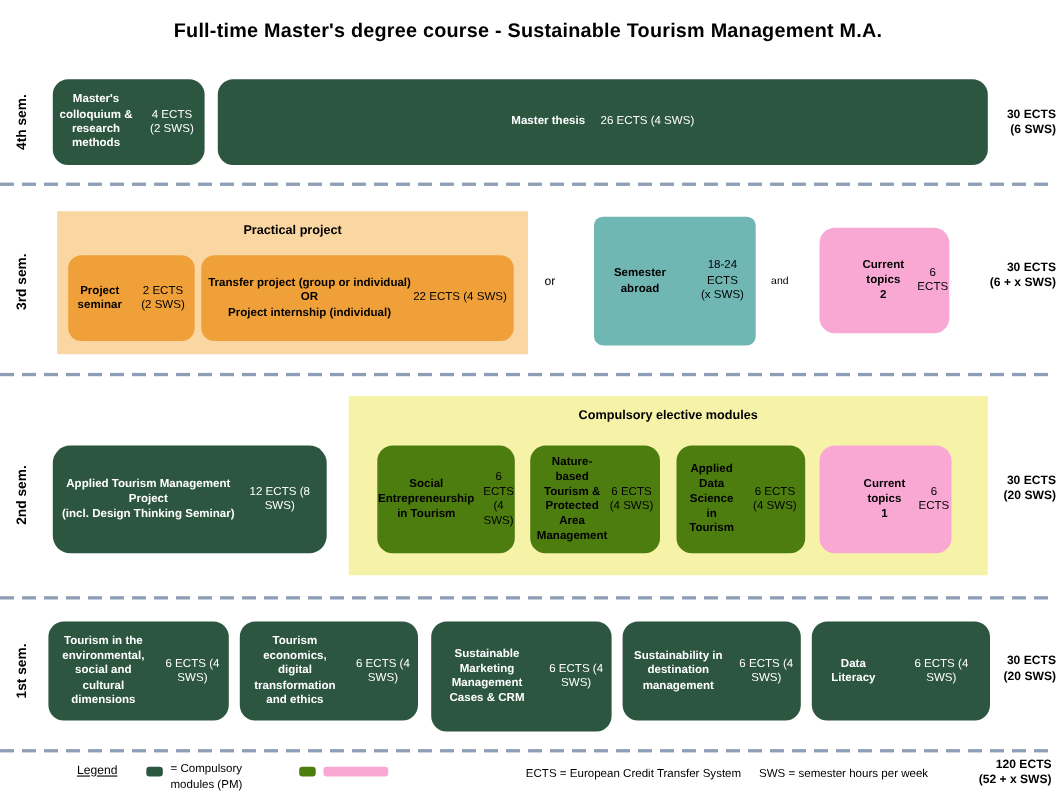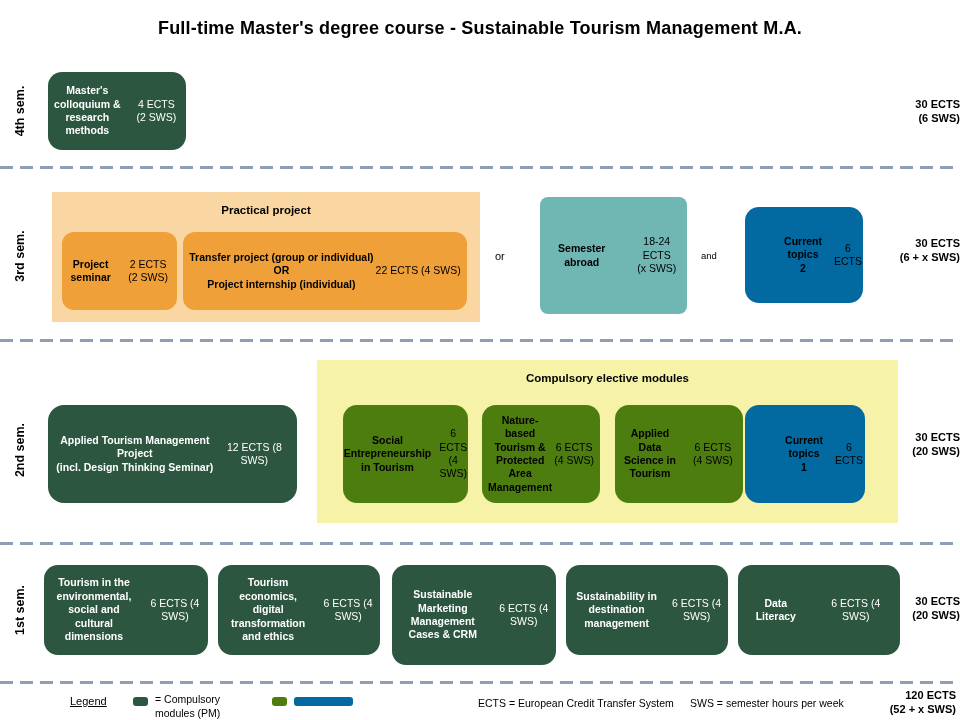--- a/index.html
+++ b/index.html
@@ -11,21 +11,21 @@
        background:repeating-linear-gradient(90deg,#8E9EB6 0 13px,transparent 13px 20px);}
   .semlab{position:absolute;width:80px;height:16px;line-height:16px;text-align:center;
           font-weight:bold;font-size:12.5px;transform:rotate(-90deg);}
   .box{position:absolute;border-radius:14px;display:flex;flex-direction:row;
        align-items:center;justify-content:center;text-align:center;
        white-space:pre-line;line-height:1.28;font-size:10.5px;padding:4px 6px;box-sizing:border-box;}
   .box .t{font-weight:bold;}
   .green{background:#2D5641;color:#ffffff;}
   .orange{background:#F0A038;color:#000;}
   .teal{background:#70B7B4;color:#000;}
-  .pink{background:#0369a1;color:#000;padding-left:44px;}
+  .pink{background:#f9a8d4;color:#000;padding-left:44px;}
   .yellow{background:#4d7c0f;color:#000;}
   .container{position:absolute;border-radius:0;box-sizing:border-box;}
   .container-orange{background:#FAD6A2;}
   .container-yellow{background:#F6F3A9;}
   .container .ctitle{position:absolute;left:0;top:12px;width:100%;text-align:center;
                      font-weight:bold;font-size:11.5px;}
   .total{position:absolute;width:70px;text-align:right;font-weight:bold;font-size:11px;
          white-space:pre-line;line-height:1.3;}
   .conn{position:absolute;font-size:11px;}
   .conn.small{font-size:9.5px;}
@@ -43,20 +43,24 @@
   <div class="title">Full-time Master's degree course - Sustainable Tourism Management M.A.</div>
 
   <div class="semlab" style="left:-20px;top:103px;">4th sem.</div>
 
   <div class="box green gap12" style="left:48px;top:72px;width:138px;height:78px;">
     <span class="t">Master's colloquium &amp;
 research methods</span>
     <span>4 ECTS (2 SWS)</span>
   </div>
 
+  <div class="box green gap14" style="left:198px;top:72px;width:700px;height:78px;">
+    <span class="t">Master thesis</span>
+    <span>26 ECTS (4 SWS)</span>
+  </div>
 
   <div class="total" style="left:890px;top:97px;">30 ECTS
 (6 SWS)</div>
 
   <div class="sep" style="top:166px;"></div>
 
   <div class="semlab" style="left:-20px;top:248px;">3rd sem.</div>
 
   <div class="container container-orange" style="left:52px;top:192px;width:428px;height:130px;">
     <div class="ctitle">Practical project</div>
@@ -114,21 +118,21 @@
   </div>
 
   <div class="box yellow gap2" style="left:482px;top:405px;width:118px;height:98px;">
     <span class="t">Nature-based
 Tourism &amp;
 Protected Area
 Management</span>
     <span>6 ECTS (4 SWS)</span>
   </div>
 
-  <div class="box yellow gap10" style="left:615px;top:405px;width:128px;height:98px;">
+  <div class="box yellow gap10" style="left:615px;top:405px;width:117px;height:98px;">
     <span class="t">Applied Data
 Science in Tourism</span>
     <span>6 ECTS (4 SWS)</span>
   </div>
 
   <div class="box pink gap12" style="left:745px;top:405px;width:120px;height:98px;">
     <span class="t">Current topics 1</span>
     <span>6 ECTS</span>
   </div>
 

